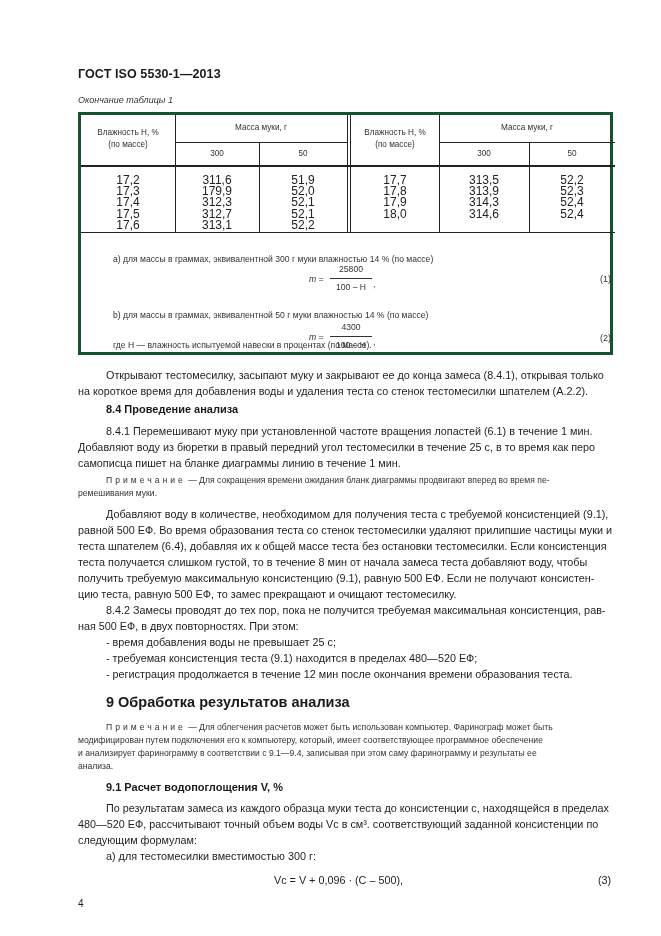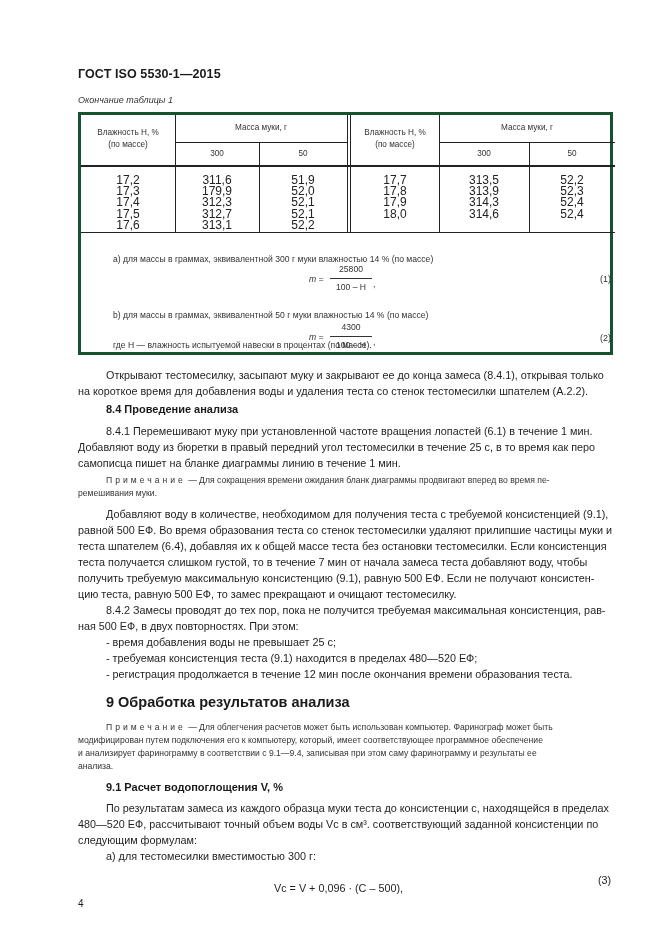--- a/index.html
+++ b/index.html
@@ -23,21 +23,21 @@
   .eqno { position:absolute; font-size:9px; color:#333; }
 
   .p { position:absolute; font-size:10.8px; line-height:16.3px; color:#1e1e1e; white-space:nowrap; }
   .sm { position:absolute; font-size:8.6px; line-height:13px; color:#333; white-space:nowrap; }
   .h2 { position:absolute; font-size:11px; font-weight:bold; }
   .h1 { position:absolute; font-size:14.5px; font-weight:bold; }
 </style>
 </head>
 <body>
 
-<div class="abs doc-title">ГОСТ ISO 5530-1—2015</div>
+<div class="abs doc-title">ГОСТ ISO 5530-1—2013</div>
 <div class="abs tbl-caption">Окончание таблицы 1</div>
 
 <div class="abs tbl">
 
   <div class="vl" style="left:94px;height:117px;"></div>
   <div class="vl" style="left:178px;top:27px;height:90px;"></div>
   <div class="vl" style="left:266px;height:117px;"></div>
   <div class="vl" style="left:269px;height:117px;"></div>
   <div class="vl" style="left:358px;height:117px;"></div>
   <div class="vl" style="left:448px;top:27px;height:90px;"></div>
@@ -136,21 +136,21 @@
 <div class="p" style="left:106px;top:423px;">8.4.1  Перемешивают муку при установленной частоте вращения лопастей (6.1) в течение 1 мин.</div>
 <div class="p" style="left:78px;top:439px;">Добавляют воду из бюретки в правый передний угол тестомесилки в течение 25 с, в то время как перо</div>
 <div class="p" style="left:78px;top:455px;">самописца пишет на бланке диаграммы линию в течение 1 мин.</div>
 
 <div class="sm" style="left:106px;top:474px;"><span class="sp">Примечание</span><span> — Для сокращения времени ожидания бланк диаграммы продвигают вперед во время пе-</span></div>
 <div class="sm" style="left:78px;top:487px;">ремешивания муки.</div>
 
 <div class="p" style="left:106px;top:506px;">Добавляют воду в количестве, необходимом для получения теста с требуемой консистенцией (9.1),</div>
 <div class="p" style="left:78px;top:522px;">равной 500 ЕФ. Во время образования теста со стенок тестомесилки удаляют прилипшие частицы муки и</div>
 <div class="p" style="left:78px;top:538px;">теста шпателем (6.4), добавляя их к общей массе теста без остановки тестомесилки. Если консистенция</div>
-<div class="p" style="left:78px;top:554px;">теста получается слишком густой, то в течение 7 мин от начала замеса теста добавляют воду, чтобы</div>
+<div class="p" style="left:78px;top:554px;">теста получается слишком густой, то в течение 8 мин от начала замеса теста добавляют воду, чтобы</div>
 <div class="p" style="left:78px;top:570px;">получить требуемую максимальную консистенцию (9.1), равную 500 ЕФ. Если не получают консистен-</div>
 <div class="p" style="left:78px;top:586px;">цию теста, равную 500 ЕФ, то замес прекращают и очищают тестомесилку.</div>
 
 <div class="p" style="left:106px;top:602px;">8.4.2  Замесы проводят до тех пор, пока не получится требуемая максимальная консистенция, рав-</div>
 <div class="p" style="left:78px;top:618px;">ная 500 ЕФ, в двух повторностях. При этом:</div>
 <div class="p" style="left:106px;top:634px;">-  время добавления воды не превышает 25 с;</div>
 <div class="p" style="left:106px;top:650px;">-  требуемая консистенция теста (9.1) находится в пределах 480—520 ЕФ;</div>
 <div class="p" style="left:106px;top:666px;">-  регистрация продолжается в течение 12 мин после окончания времени образования теста.</div>
 
 <div class="h1" style="left:106px;top:694px;">9  Обработка результатов анализа</div>
@@ -160,16 +160,16 @@
 <div class="sm" style="left:78px;top:747px;">и анализирует фаринограмму в соответствии с 9.1—9.4, записывая при этом саму фаринограмму и результаты ее</div>
 <div class="sm" style="left:78px;top:760px;">анализа.</div>
 
 <div class="h2" style="left:106px;top:781px;">9.1  Расчет водопоглощения V, %</div>
 
 <div class="p" style="left:106px;top:800px;">По результатам замеса из каждого образца муки теста до консистенции c, находящейся в пределах</div>
 <div class="p" style="left:78px;top:816px;">480—520 ЕФ, рассчитывают точный объем воды Vc в см³. соответствующий заданной консистенции по</div>
 <div class="p" style="left:78px;top:832px;">следующим формулам:</div>
 <div class="p" style="left:106px;top:848px;">a)  для тестомесилки вместимостью 300 г:</div>
 
-<div class="p" style="left:274px;top:872px;font-style:normal;margin-top:8px;">Vc = V + 0,096 · (C – 500),</div>
+<div class="p" style="left:274px;top:872px;font-style:normal;">Vc = V + 0,096 · (C – 500),</div>
 <div class="p" style="left:598px;top:872px;">(3)</div>
 
 <div class="abs" style="left:78px;top:898px;font-size:10px;">4</div>
 
 </body></html>

